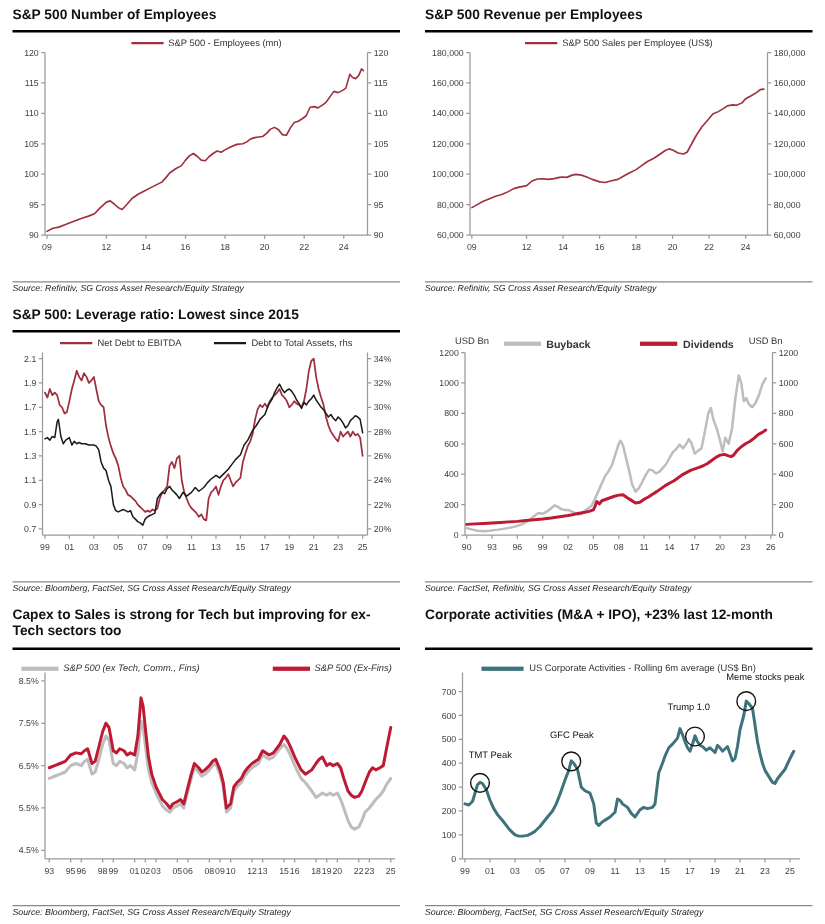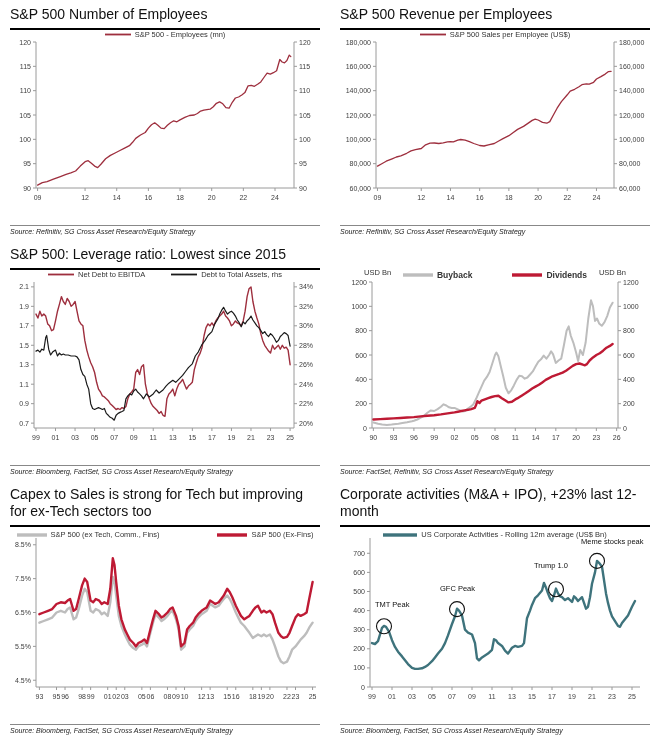--- a/index.html
+++ b/index.html
@@ -2,33 +2,33 @@
 <html><head>
 <meta charset="utf-8">
 <style>
   html,body{margin:0;padding:0;background:#fff;}
   .page{position:relative;width:660px;height:739px;background:#fff;
         font-family:"Liberation Sans",sans-serif;overflow:hidden;}
   .panel{position:absolute;width:330px;background:#fff;}
   .r12{height:240px;}
   .r3{height:259px;}
   .p-title{position:absolute;top:6px;left:10px;right:10px;margin:0;
-           font-size:14px;font-weight:400;color:#111;line-height:1.2;
+           font-size:11px;font-weight:700;color:#111;line-height:1.2;
            border-bottom:2px solid #000;padding-bottom:5px;}
   .r3 .p-title{min-height:27px;}
   .plot{position:absolute;left:0;}
   .r12 .plot{top:26px;}
   .r3 .plot{top:42px;}
   .legend{position:absolute;left:0;width:100%;display:flex;justify-content:center;
           align-items:center;gap:26px;font-size:7.5px;color:#333;pointer-events:none;}
   .r12 .legend{top:30px;}
   .r3 .legend{top:50px;}
   .legend .entry{display:flex;align-items:center;gap:4px;white-space:nowrap;}
   .legend-lg{font-size:8.5px;gap:40px;font-weight:bold;}
-  .legend-wide{gap:58px;}
+  .legend-wide{gap:58px;font-style:italic;}
   .yunit{position:absolute;top:28px;font-size:7.5px;color:#333;}
   .yunit.l{left:34px;}
   .yunit.r{right:34px;}
   .source{position:absolute;left:10px;right:10px;bottom:5px;border-top:1px solid #888;
           padding-top:2px;font-size:7px;font-style:italic;color:#222;}
 </style>
 </head>
 <body>
 
 <div class="page">
@@ -464,19 +464,19 @@
         <circle cx="226.0" cy="67.2" r="7.5" fill="none" stroke="#111111" stroke-width="1.1"></circle>
         <text x="204.0" y="46.2" text-anchor="start" font-size="7.5" fill="#111111">Trump 1.0</text>
         <circle cx="267.0" cy="38.9" r="7.5" fill="none" stroke="#111111" stroke-width="1.1"></circle>
         <text x="251.0" y="22.1" text-anchor="start" font-size="7.5" fill="#111111">Meme stocks peak</text>
       </svg>
     <div class="legend">
       <span class="entry">
         <svg class="sw" width="34" height="6">
             <rect x="0" y="1.3" width="34" height="3.4" fill="#3E737C"></rect>
           </svg>
-        <span>US Corporate Activities - Rolling 12m average (US$ Bn)</span>
+        <span>US Corporate Activities - Rolling 6m average (US$ Bn)</span>
       </span>
     </div>
     <div class="source">Source: Bloomberg, FactSet, SG Cross Asset Research/Equity Strategy</div>
   </section>
 
 </div>
 
 </body></html>

